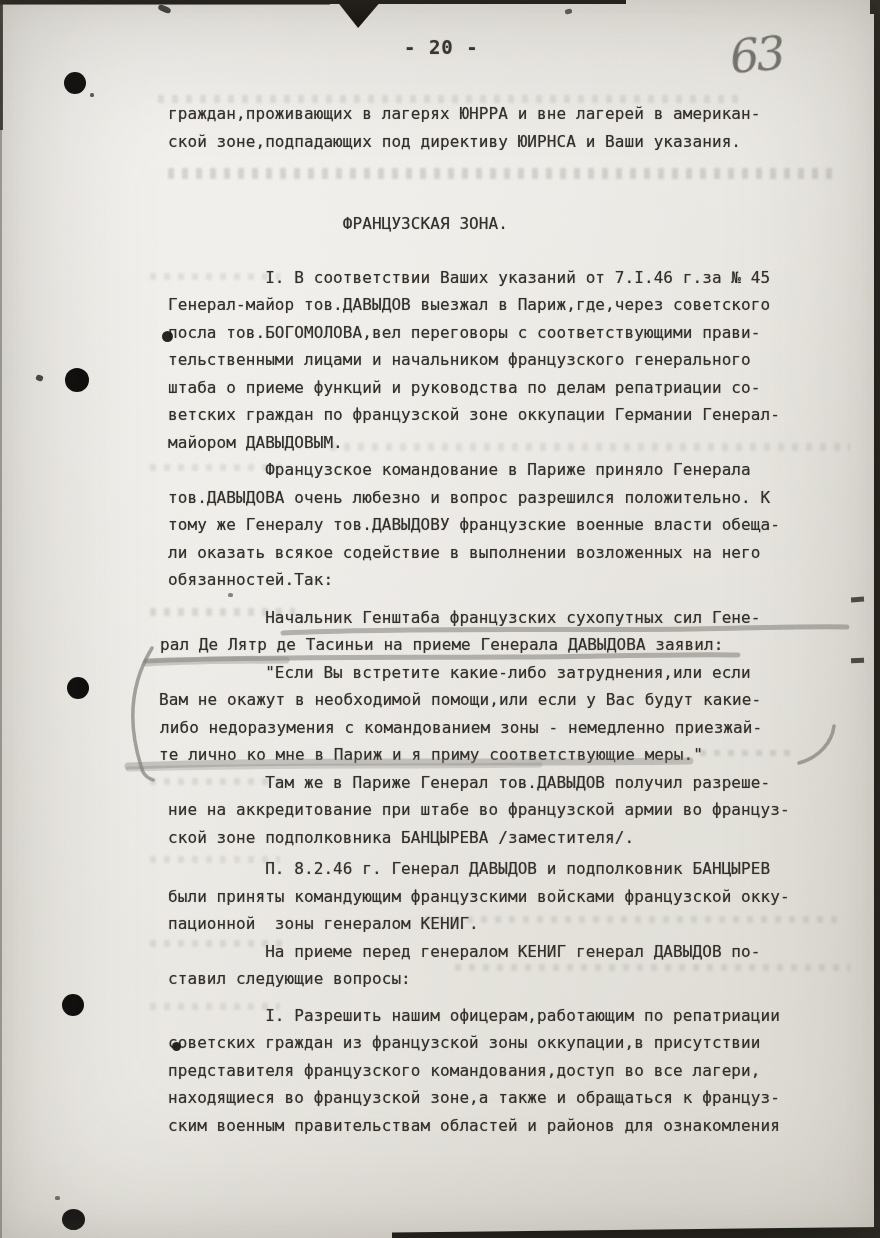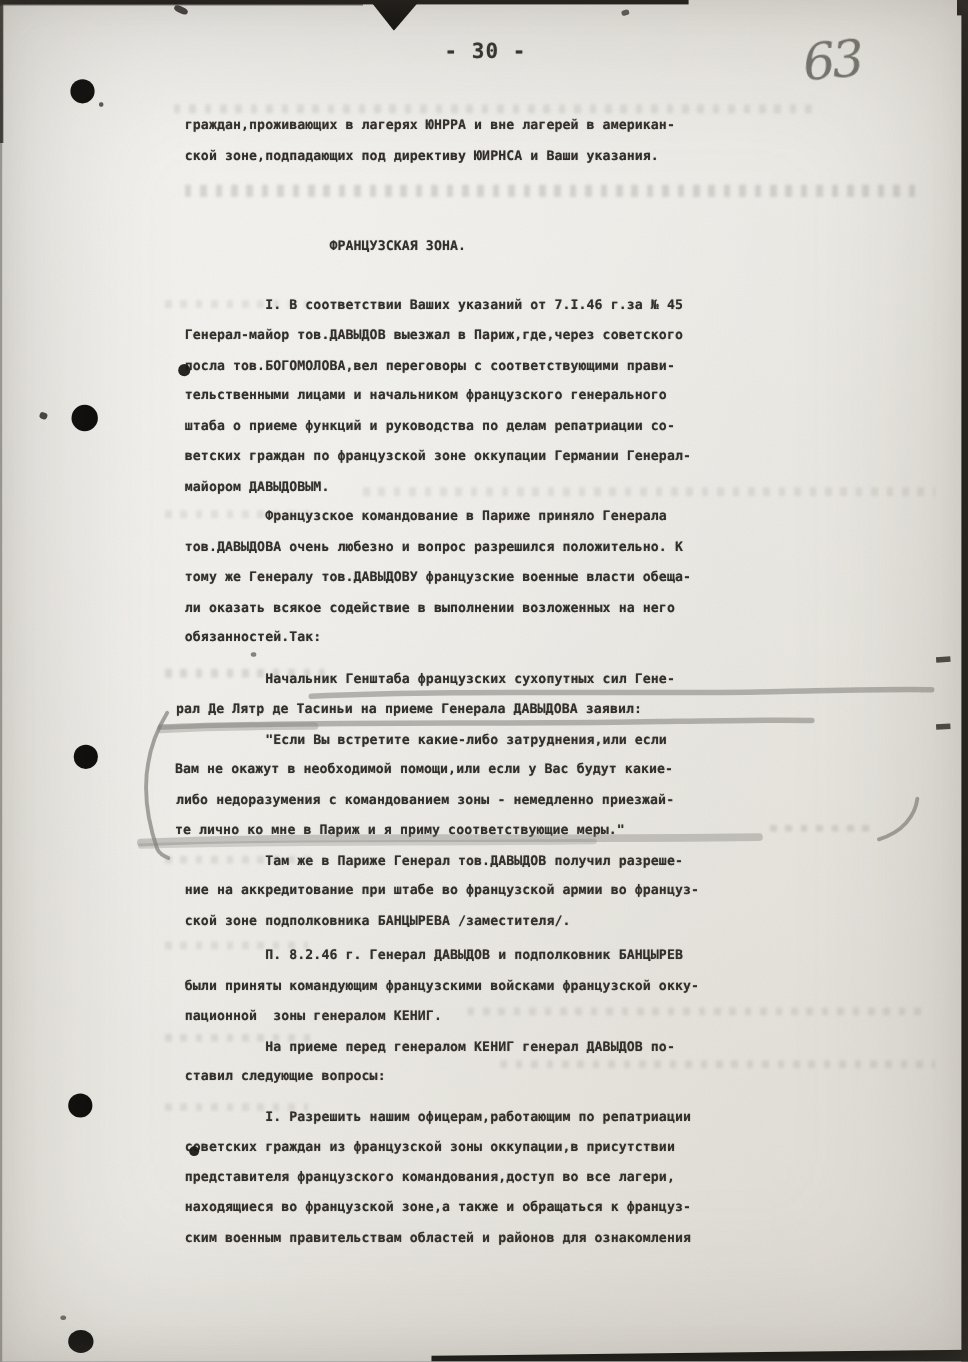--- a/index.html
+++ b/index.html
@@ -11,22 +11,22 @@
       radial-gradient(ellipse at 80% 90%, rgba(190,185,172,0.25), transparent 60%),
       radial-gradient(ellipse at 50% 50%, rgba(255,255,255,0.15), transparent 70%);
     font-family:"DejaVu Sans Mono", monospace;
   }
   .vignette { position:absolute; inset:0; pointer-events:none;
     box-shadow: inset 0 0 150px rgba(110,104,92,0.33), inset 0 0 35px rgba(125,118,105,0.15); }
 
   
   .textcol {
     position:absolute; left:168px; top:100px; width:705px;
-    font-size:12px; line-height:27.5px; letter-spacing:0.08px;
-    font-weight:bold; color:#33302b; white-space:pre;
+    font-size:16px; line-height:27.5px; letter-spacing:0.08px;
+    font-weight:normal; color:#33302b; white-space:pre;
     text-shadow:0 0 0.9px rgba(52,48,42,0.55);
     filter: blur(0.25px);
   }
   .line { height:27.5px; position:relative; }
 
   .pagenum {
     position:absolute; left:404px; top:36px; font-size:19px; font-weight:bold;
     letter-spacing:1px; color:#35322d; white-space:pre; filter:blur(0.25px);
     text-shadow:0 0 1px rgba(52,48,42,0.5);
   }
@@ -69,21 +69,21 @@
   <div class="ghost" style="left:150px; top:464px; width:135px; height:7px;  opacity:0.18;"></div>
   <div class="ghost" style="left:150px; top:608px; width:145px; height:8px;  opacity:0.25;"></div>
   <div class="ghost" style="left:700px; top:750px; width:95px;  height:6px;  opacity:0.25;"></div>
   <div class="ghost" style="left:150px; top:778px; width:140px; height:7px;  opacity:0.20;"></div>
   <div class="ghost" style="left:150px; top:856px; width:130px; height:7px;  opacity:0.18;"></div>
   <div class="ghost" style="left:425px; top:916px; width:420px; height:7px;  opacity:0.20;"></div>
   <div class="ghost" style="left:150px; top:940px; width:140px; height:7px;  opacity:0.20;"></div>
   <div class="ghost" style="left:455px; top:964px; width:395px; height:7px;  opacity:0.20;"></div>
   <div class="ghost" style="left:150px; top:1003px; width:130px; height:7px; opacity:0.18;"></div>
 
-  <div class="pagenum">- 30 -</div>
+  <div class="pagenum">- 20 -</div>
   <div class="handnum">63</div>
   <div class="textcol"><div style="margin-top: 0px;"><div class="line">граждан,проживающих в лагерях ЮНРРА и вне лагерей в американ-</div><div class="line">ской зоне,подпадающих под директиву ЮИРНСА и Ваши указания.</div></div><div style="margin-top: 55px;"><div class="line">                  ФРАНЦУЗСКАЯ ЗОНА.</div></div><div style="margin-top: 26px;"><div class="line">          I. В соответствии Ваших указаний от 7.I.46 г.за № 45</div><div class="line">Генерал-майор тов.ДАВЫДОВ выезжал в Париж,где,через советского</div><div class="line">посла тов.БОГОМОЛОВА,вел переговоры с соответствующими прави-</div><div class="line">тельственными лицами и начальником французского генерального</div><div class="line">штаба о приеме функций и руководства по делам репатриации со-</div><div class="line">ветских граждан по французской зоне оккупации Германии Генерал-</div><div class="line">майором ДАВЫДОВЫМ.</div></div><div style="margin-top: 0px;"><div class="line">          Французское командование в Париже приняло Генерала</div><div class="line">тов.ДАВЫДОВА очень любезно и вопрос разрешился положительно. К</div><div class="line">тому же Генералу тов.ДАВЫДОВУ французские военные власти обеща-</div><div class="line">ли оказать всякое содействие в выполнении возложенных на него</div><div class="line">обязанностей.Так:</div></div><div style="margin-top: 10px;"><div class="line">          Начальник Генштаба французских сухопутных сил Гене-</div><div class="line" style="left: -8px;">рал Де Лятр де Тасиньи на приеме Генерала ДАВЫДОВА заявил:</div></div><div style="margin-top: 0px;"><div class="line">          "Если Вы встретите какие-либо затруднения,или если</div><div class="line" style="left: -9px;">Вам не окажут в необходимой помощи,или если у Вас будут какие-</div><div class="line" style="left: -8px;">либо недоразумения с командованием зоны - немедленно приезжай-</div><div class="line" style="left: -9px;">те лично ко мне в Париж и я приму соответствующие меры."</div></div><div style="margin-top: 0px;"><div class="line">          Там же в Париже Генерал тов.ДАВЫДОВ получил разреше-</div><div class="line">ние на аккредитование при штабе во французской армии во француз-</div><div class="line">ской зоне подполковника БАНЦЫРЕВА /заместителя/.</div></div><div style="margin-top: 4px;"><div class="line">          П. 8.2.46 г. Генерал ДАВЫДОВ и подполковник БАНЦЫРЕВ</div><div class="line">были приняты командующим французскими войсками французской окку-</div><div class="line">пационной  зоны генералом КЕНИГ.</div></div><div style="margin-top: 0px;"><div class="line">          На приеме перед генералом КЕНИГ генерал ДАВЫДОВ по-</div><div class="line">ставил следующие вопросы:</div></div><div style="margin-top: 9px;"><div class="line">          I. Разрешить нашим офицерам,работающим по репатриации</div><div class="line">советских граждан из французской зоны оккупации,в присутствии</div><div class="line">представителя французского командования,доступ во все лагери,</div><div class="line">находящиеся во французской зоне,а также и обращаться к француз-</div><div class="line">ским военным правительствам областей и районов для ознакомления</div></div></div>
 
   <svg class="pencil-svg" width="880" height="1238" viewBox="0 0 880 1238">
     <g stroke="#83827c" fill="none" stroke-linecap="round">
       <path d="M 283 633 C 420 627 560 631 690 629 C 750 628 812 626 847 627" stroke-width="5" opacity="0.55"></path>
       <path d="M 146 661 C 300 655 460 659 600 656 C 660 655 712 654 738 655" stroke-width="5" opacity="0.55"></path>
       <path d="M 146 663 C 200 660 250 660 286 660" stroke-width="7" opacity="0.35"></path>
       <path d="M 152 648 C 130 684 127 726 143 772 C 145 776 148 778 153 780" stroke-width="3.5" opacity="0.7"></path>
       <path d="M 834 726 C 832 742 820 757 799 763" stroke-width="3.5" opacity="0.7"></path>

